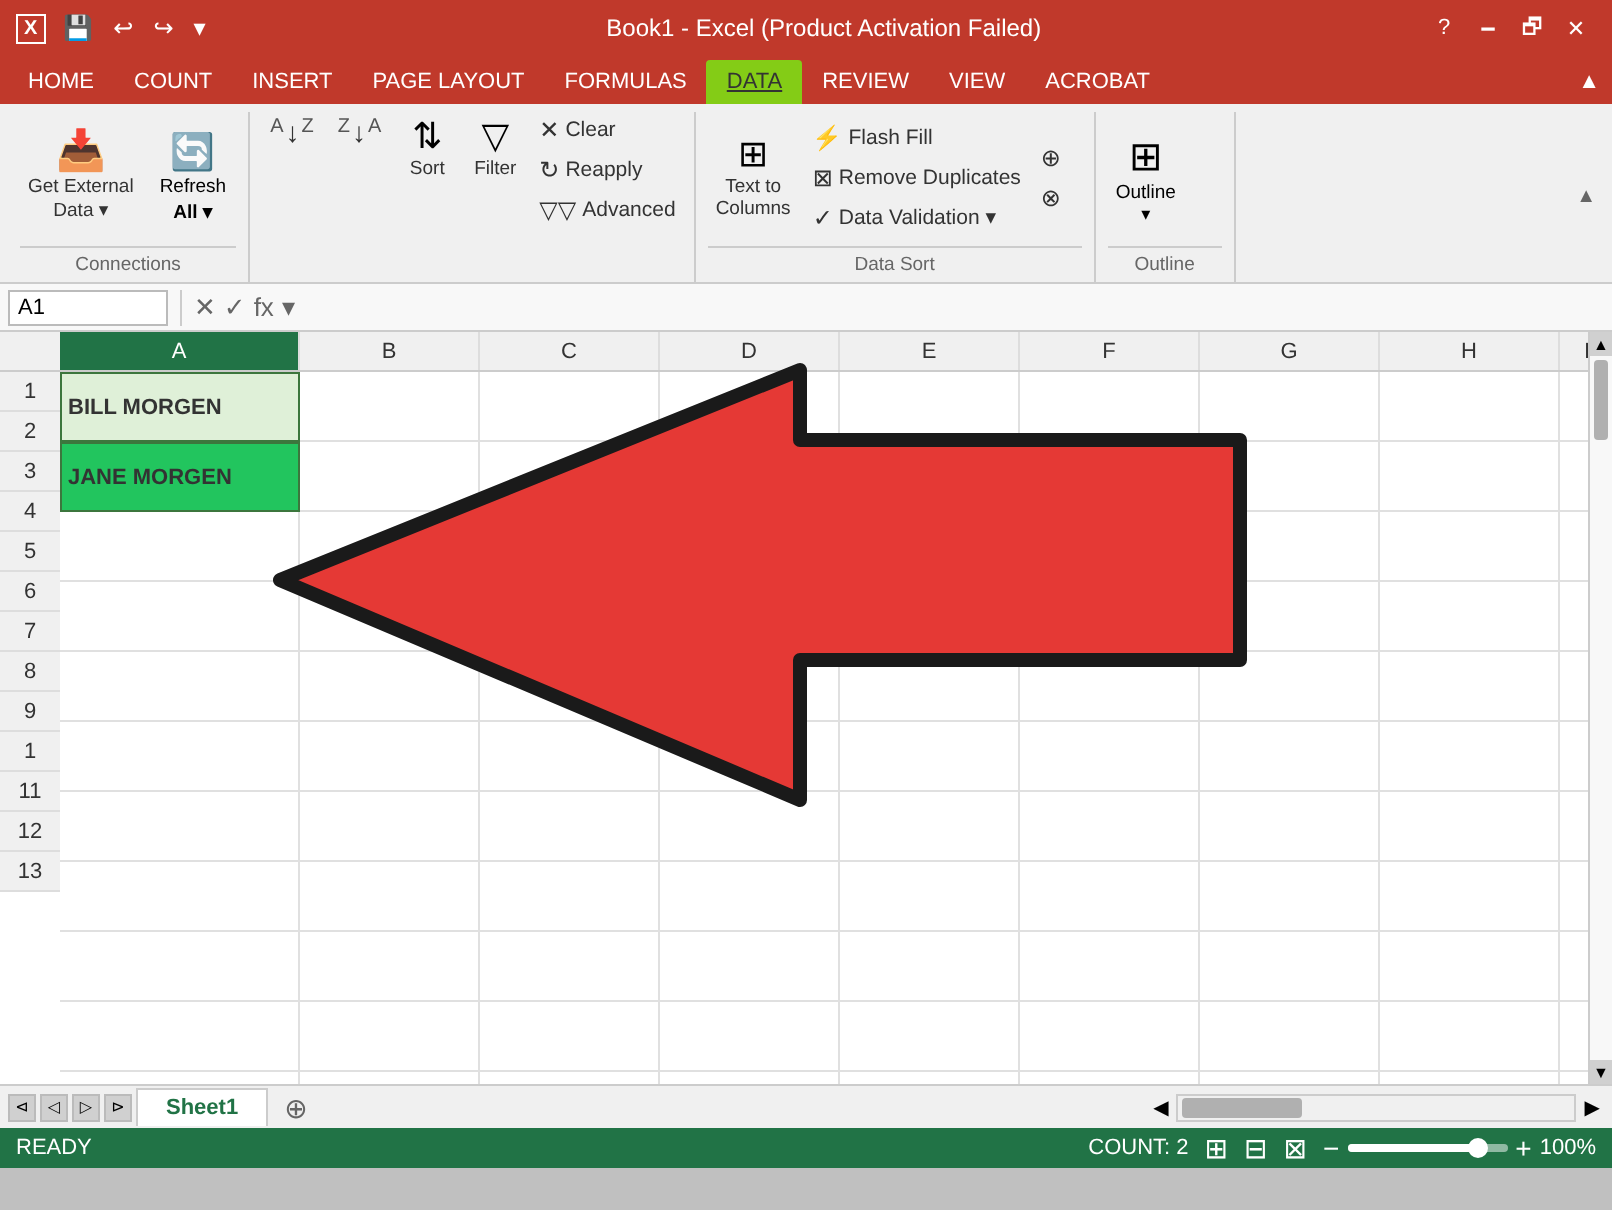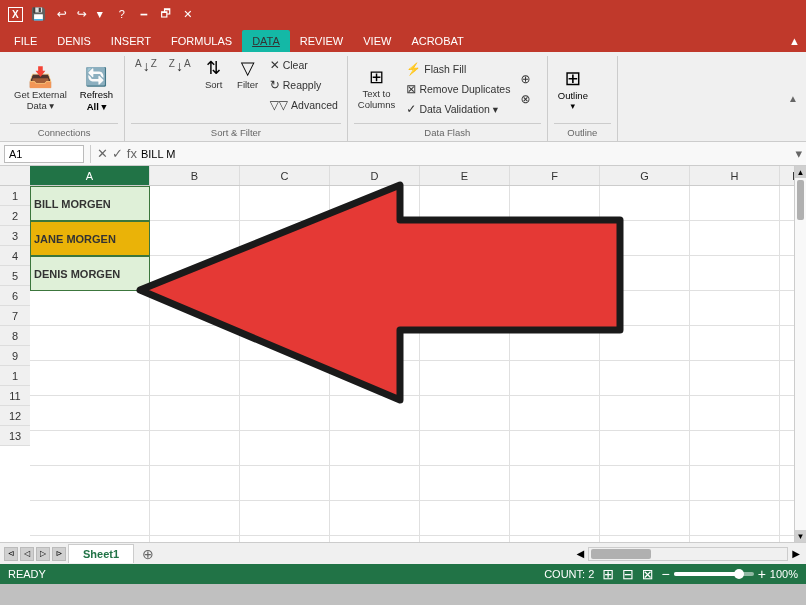--- a/index.html
+++ b/index.html
@@ -67,21 +67,21 @@
     .ribbon-tab {
       padding: 3px 10px;
       font-size: 11px;
       color: white;
       cursor: pointer;
       height: 22px;
       display: flex;
       align-items: center;
     }
     .ribbon-tab.active {
-      background: #14b8a6;
+      background: #84cc16;
       color: #333;
       border-top-left-radius: 2px;
       border-top-right-radius: 2px;
       text-decoration: underline;
     }
 
     
     #ribbon {
       background: #f0f0f0;
       height: 90px;
@@ -251,21 +251,21 @@
       white-space: nowrap;
       background: white;
     }
     .grid-cell.data-cell {
       background: #dff0d8;
       border: 1px solid #3c763d;
       font-weight: 600;
       color: #333;
     }
     .grid-cell.data-cell.highlighted {
-      background: #eab308;
+      background: #22c55e;
     }
 
     
     #v-scrollbar {
       width: 12px;
       background: #f0f0f0;
       border-left: 1px solid #ccc;
       display: flex;
       flex-direction: column;
     }
@@ -441,32 +441,34 @@
 <div id="app" style="position:relative; width:806px; height:605px; overflow:hidden;">
 
   <div id="title-bar">
     <span class="excel-logo">X</span>
     <div class="quick-access">
       <span class="qa-btn">💾</span>
       <span class="qa-btn">↩</span>
       <span class="qa-btn">↪</span>
       <span class="qa-btn">▾</span>
     </div>
+    <span class="title-text">Book1 - Excel (Product Activation Failed)</span>
     <div class="window-controls">
       <span class="wc-btn">?</span>
       <span class="wc-btn">🗕</span>
       <span class="wc-btn">🗗</span>
       <span class="wc-btn close">✕</span>
     </div>
   </div>
 
   <div id="ribbon-tabs">
-    <div class="ribbon-tab">FILE</div>
-    <div class="ribbon-tab">DENIS</div>
+    <div class="ribbon-tab">HOME</div>
+    <div class="ribbon-tab">COUNT</div>
     <div class="ribbon-tab">INSERT</div>
+    <div class="ribbon-tab">PAGE LAYOUT</div>
     <div class="ribbon-tab">FORMULAS</div>
     <div class="ribbon-tab active">DATA</div>
     <div class="ribbon-tab">REVIEW</div>
     <div class="ribbon-tab">VIEW</div>
     <div class="ribbon-tab">ACROBAT</div>
     <div class="ribbon-tab" style="margin-left:auto; padding-right:6px;">▲</div>
   </div>
 
   <div id="ribbon">
 
@@ -519,21 +521,20 @@
           <div class="ribbon-btn-small">
             <span class="icon">↻</span>
             <span>Reapply</span>
           </div>
           <div class="ribbon-btn-small">
             <span class="icon">▽▽</span>
             <span>Advanced</span>
           </div>
         </div>
       </div>
-      <div class="ribbon-group-label">Sort &amp; Filter</div>
     </div>
 
     <div class="ribbon-group" style="min-width:200px;">
       <div class="ribbon-group-content">
         <div class="ribbon-btn">
           <span class="btn-icon" style="font-size:18px;">⊞</span>
           <span class="btn-label">Text to<br>Columns</span>
         </div>
         <div class="small-btn-group">
           <div class="ribbon-btn-small">
@@ -553,21 +554,21 @@
           <div class="ribbon-btn-small">
             <span class="icon">⊕</span>
             <span style="font-size:9px;"></span>
           </div>
           <div class="ribbon-btn-small">
             <span class="icon">⊗</span>
             <span style="font-size:9px;"></span>
           </div>
         </div>
       </div>
-      <div class="ribbon-group-label">Data Flash</div>
+      <div class="ribbon-group-label">Data Sort</div>
     </div>
 
     <div class="ribbon-group" style="min-width:70px;">
       <div class="ribbon-group-content">
         <div class="outline-group ribbon-btn">
           <span style="font-size:20px;">⊞</span>
           <span style="font-size:9.5px;">Outline</span>
           <span style="font-size:9px;">▾</span>
         </div>
       </div>
@@ -578,21 +579,20 @@
       <span style="font-size:10px;color:#666;cursor:pointer;">▲</span>
     </div>
   </div>
 
   <div id="formula-bar">
     <input id="name-box" type="text" value="A1" style="">
     <div id="formula-separator"></div>
     <span id="formula-icon-x">✕</span>
     <span id="formula-icon-check">✓</span>
     <span id="formula-icon-fx">fx</span>
-    <input id="formula-input" type="text" value="BILL M" style="">
     <span id="formula-arrow">▾</span>
   </div>
 
   <div style="display:flex; flex-direction:row; height:376px; background:white; overflow:hidden;">
 
     <div style="display:flex;flex-direction:column;width:30px;flex-shrink:0;">
       <div class="row-header corner"></div>
       <div class="row-header">1</div>
       <div class="row-header">2</div>
       <div class="row-header">3</div>
@@ -641,31 +641,20 @@
           <div class="grid-cell" style="width:90px;"></div>
           <div class="grid-cell" style="width:90px;"></div>
           <div class="grid-cell" style="width:90px;"></div>
           <div class="grid-cell" style="width:90px;"></div>
           <div class="grid-cell" style="width:90px;"></div>
           <div class="grid-cell" style="width:90px;"></div>
           <div class="grid-cell" style="width:90px;"></div>
           <div class="grid-cell" style="width:28px;"></div>
         </div>
 
-        <div class="grid-row">
-          <div class="grid-cell data-cell" style="width:120px;">DENIS MORGEN</div>
-          <div class="grid-cell" style="width:90px;"></div>
-          <div class="grid-cell" style="width:90px;"></div>
-          <div class="grid-cell" style="width:90px;"></div>
-          <div class="grid-cell" style="width:90px;"></div>
-          <div class="grid-cell" style="width:90px;"></div>
-          <div class="grid-cell" style="width:90px;"></div>
-          <div class="grid-cell" style="width:90px;"></div>
-          <div class="grid-cell" style="width:28px;"></div>
-        </div>
 
         <div class="grid-row">
           <div class="grid-cell" style="width:120px;"></div>
           <div class="grid-cell" style="width:90px;"></div>
             <div class="grid-cell" style="width:90px;"></div>
           <div class="grid-cell" style="width:90px;"></div>
             <div class="grid-cell" style="width:90px;"></div>
           <div class="grid-cell" style="width:90px;"></div>
             <div class="grid-cell" style="width:90px;"></div>
           <div class="grid-cell" style="width:90px;"></div>

